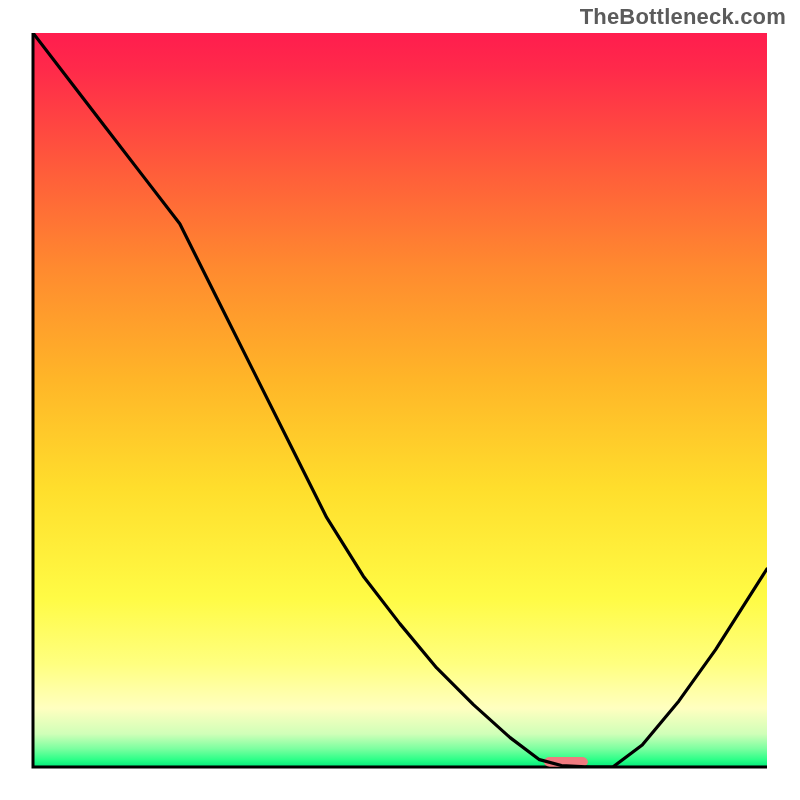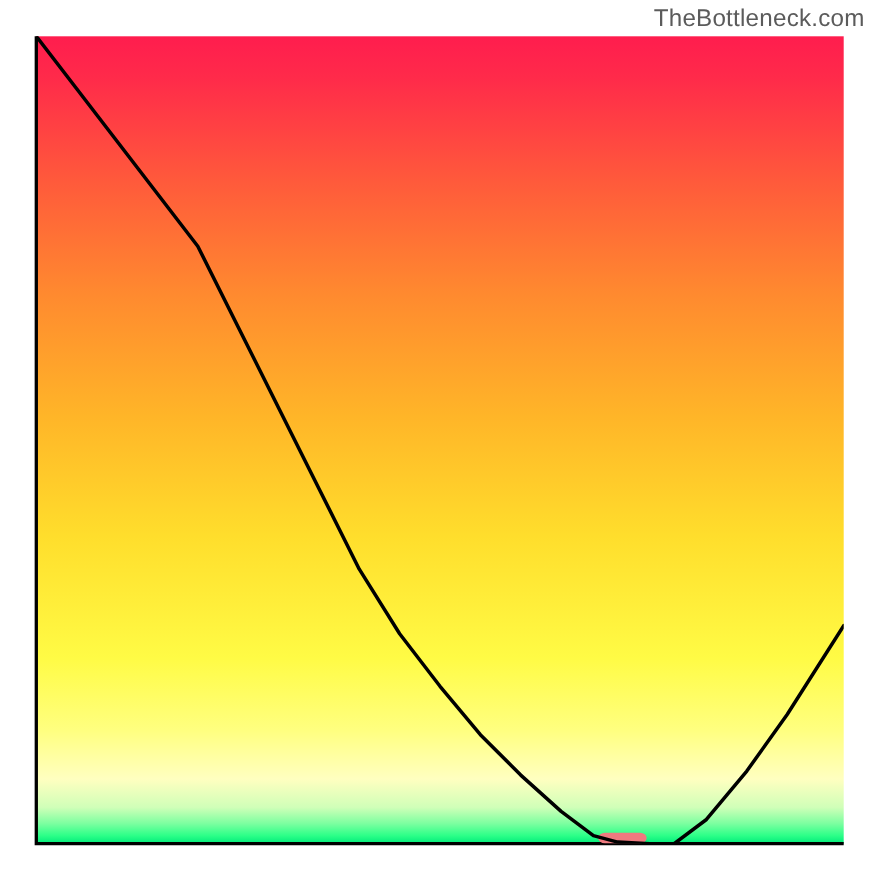--- a/index.html
+++ b/index.html
@@ -14,21 +14,21 @@
   .container {
     position: relative;
     width: 800px;
     height: 800px;
   }
   .watermark {
     position: absolute;
     top: 4px;
     right: 14px;
     font-size: 22px;
-    font-weight: 400;
+    font-weight: 700;
     color: #5b5b5b;
     letter-spacing: 0.2px;
     z-index: 10;
   }
   svg.chart {
     position: absolute;
     top: 0;
     left: 0;
     width: 800px;
     height: 800px;

